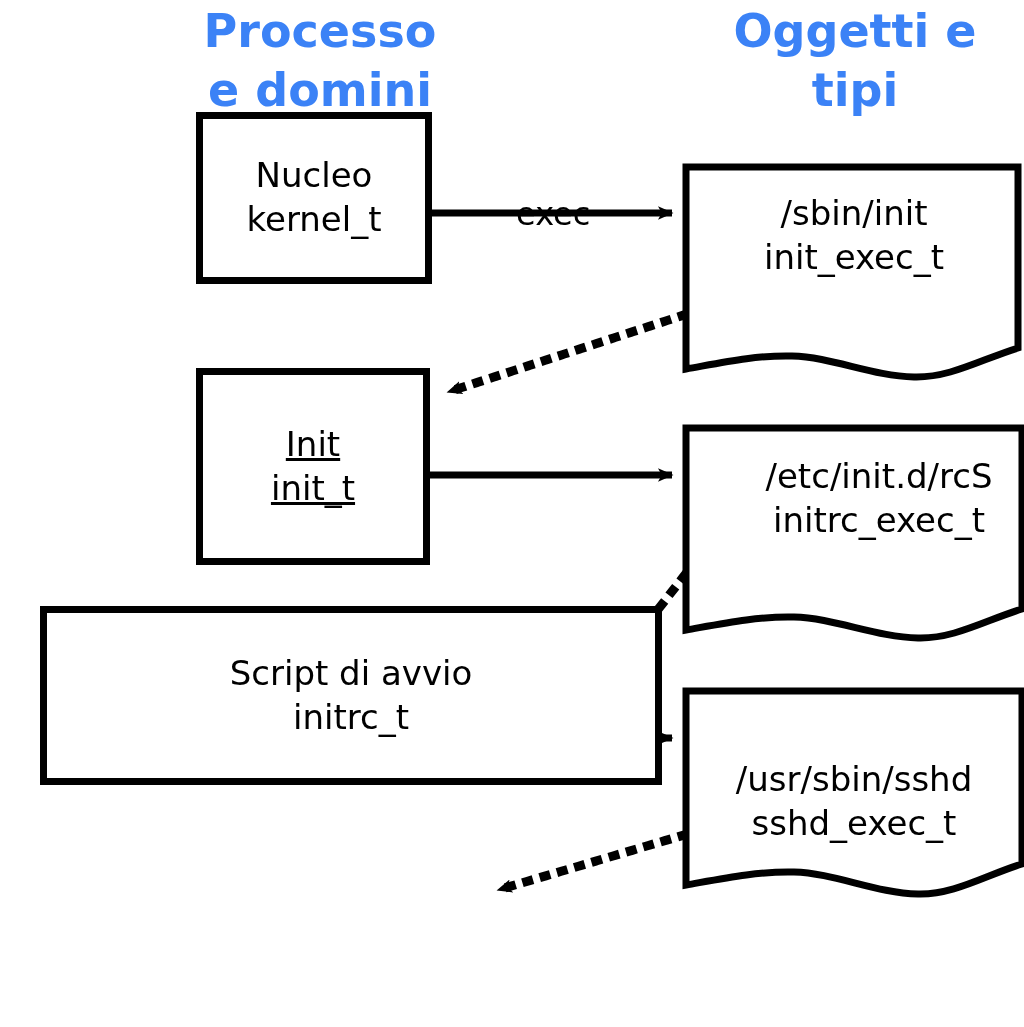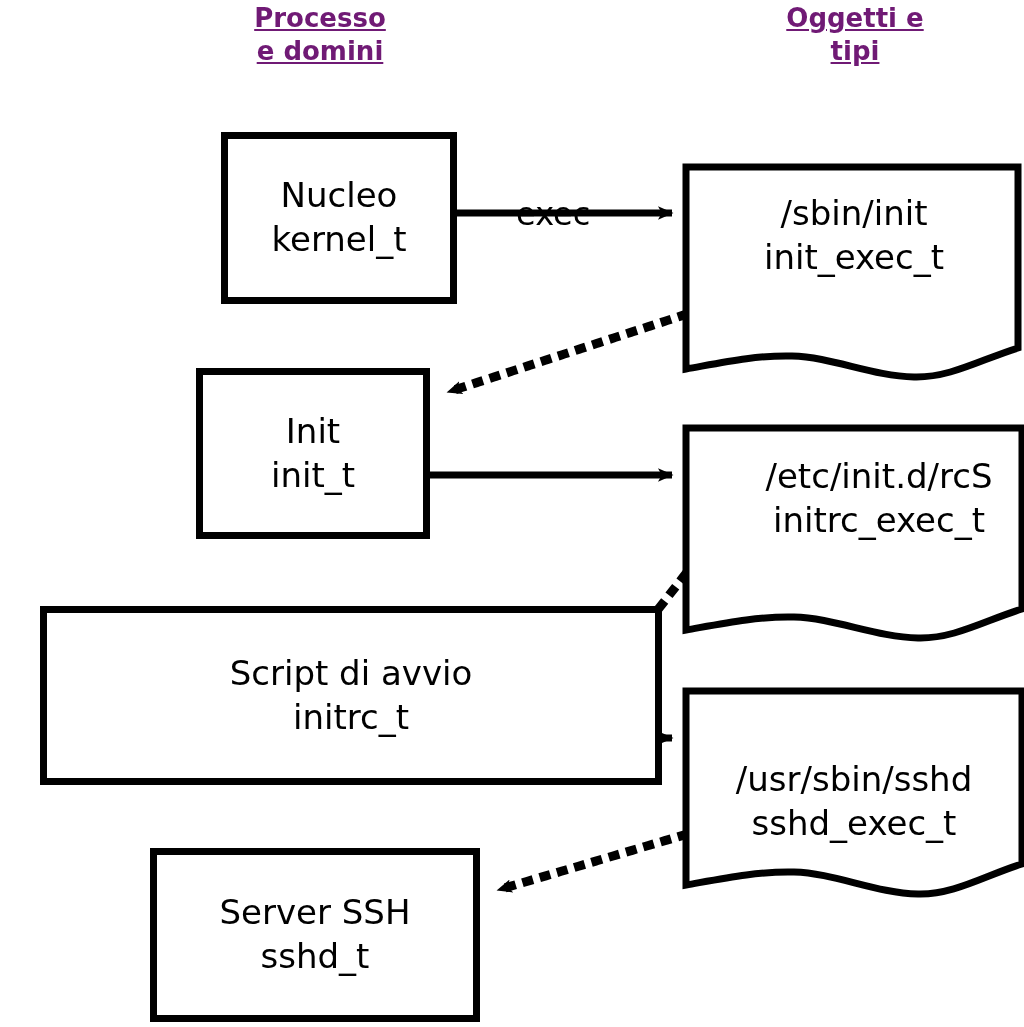--- a/index.html
+++ b/index.html
@@ -13,26 +13,25 @@
   #canvas {
     position: relative;
     width: 1024px;
     height: 1027px;
     background: #ffffff;
     overflow: hidden;
   }
   .col-header {
     position: absolute;
     font-weight: bold;
-    font-size: 26px;
+    font-size: 46px;
     line-height: 1.28;
     text-align: center;
-    color: #701a75;
+    color: #3b82f6;
     white-space: pre-line;
-    text-decoration: underline;
   }
   #header-left  { left: 130px;  top: 2px;  width: 380px; }
   #header-right { left: 672px;  top: 2px;  width: 366px; }
 
   .node-box {
     position: absolute;
     box-sizing: border-box;
     border: 7px solid #000000;
     background: #ffffff;
     display: flex;
@@ -121,31 +120,29 @@
       </g>
 
       <g>
         <line x1="684" y1="835" x2="498" y2="890" stroke="#000000" stroke-width="9" stroke-dasharray="2 16" stroke-linecap="square" marker-end="url(#arrowSolidBig)"></line>
       </g>
     </svg>
   </div>
 
   <div class="edge-label" style="left:516px; top:158px;margin-top:37px;">exec</div>
 
-  <div class="node-box" style="left:196px; top:132px; width:236px; height:172px;margin-left:25px;">Nucleo
+  <div class="node-box" style="left:196px; top:112px; width:236px; height:172px;">Nucleo
 kernel_t</div>
 
-  <div class="node-box" style="left:196px; top:368px; width:234px; height:171px;">Init
+  <div class="node-box" style="left:196px; top:368px; width:234px; height:197px;text-decoration:underline;">Init
 init_t</div>
 
   <div class="node-box" style="left:4px; top:606px; width:622px; height:179px;margin-left:36px;">Script di avvio
 initrc_t</div>
 
-  <div class="node-box" style="left:150px; top:848px; width:330px; height:174px;">Server SSH
-sshd_t</div>
 
   <div class="doc-shape" style="left:682px; top:163px;">
     <svg width="344" height="222" viewBox="0 0 344 222" xmlns="http://www.w3.org/2000/svg">
       <path d="M4 4 L336 4 L336 185
                C 300 196, 268 215, 232 214
                C 190 213, 150 194, 110 193
                C 74 192, 38 200, 4 206 Z" fill="#ffffff" stroke="#000000" stroke-width="7" stroke-linejoin="miter" stroke-linecap="butt"></path>
     </svg>
   </div>
   <div class="doc-label" style="left:686px; top:192px; width:336px;">/sbin/init

